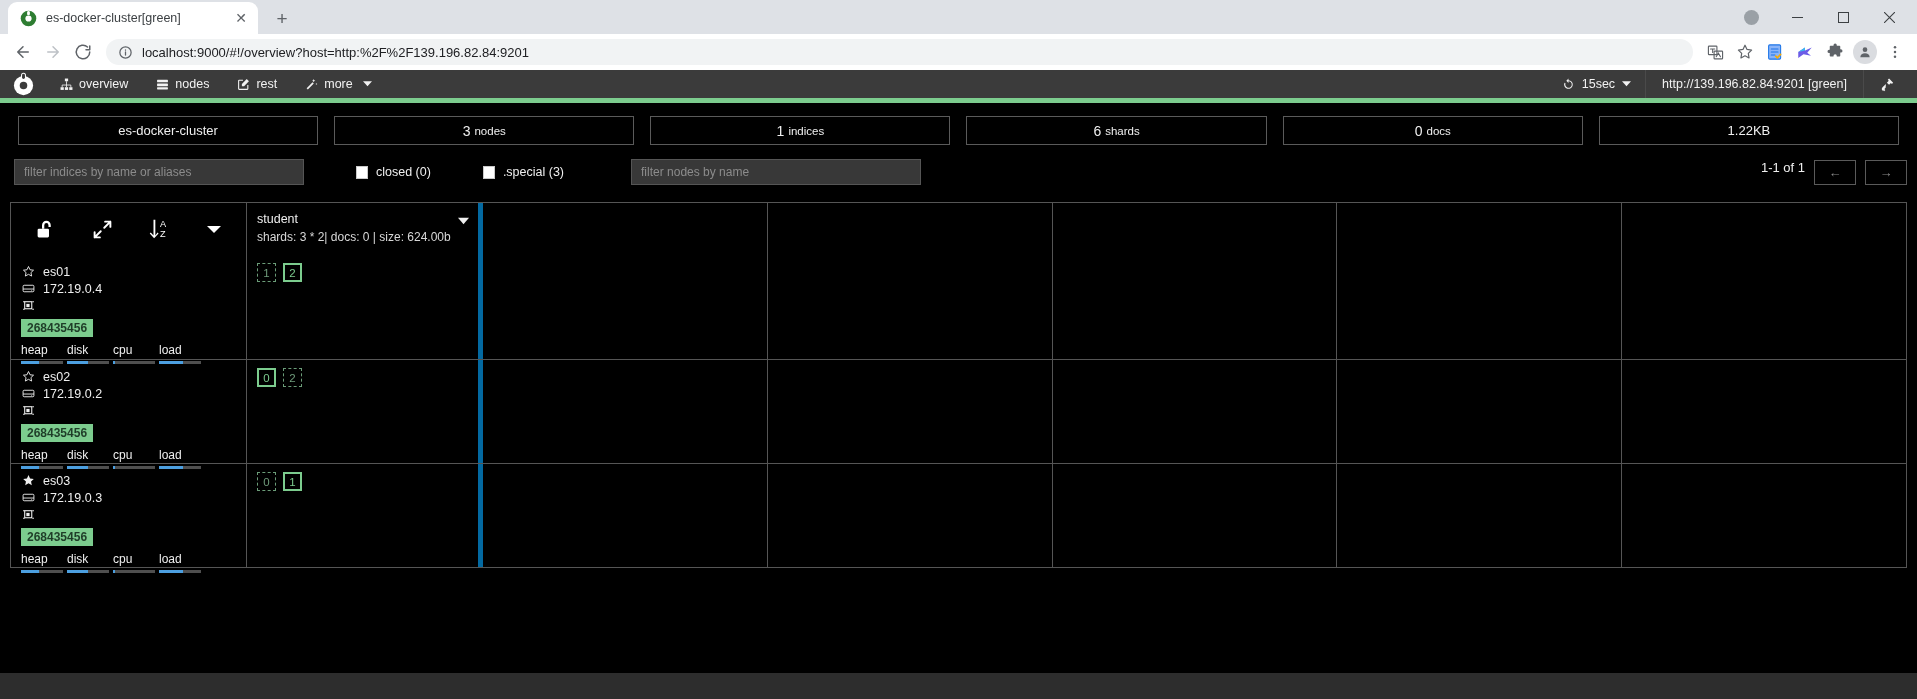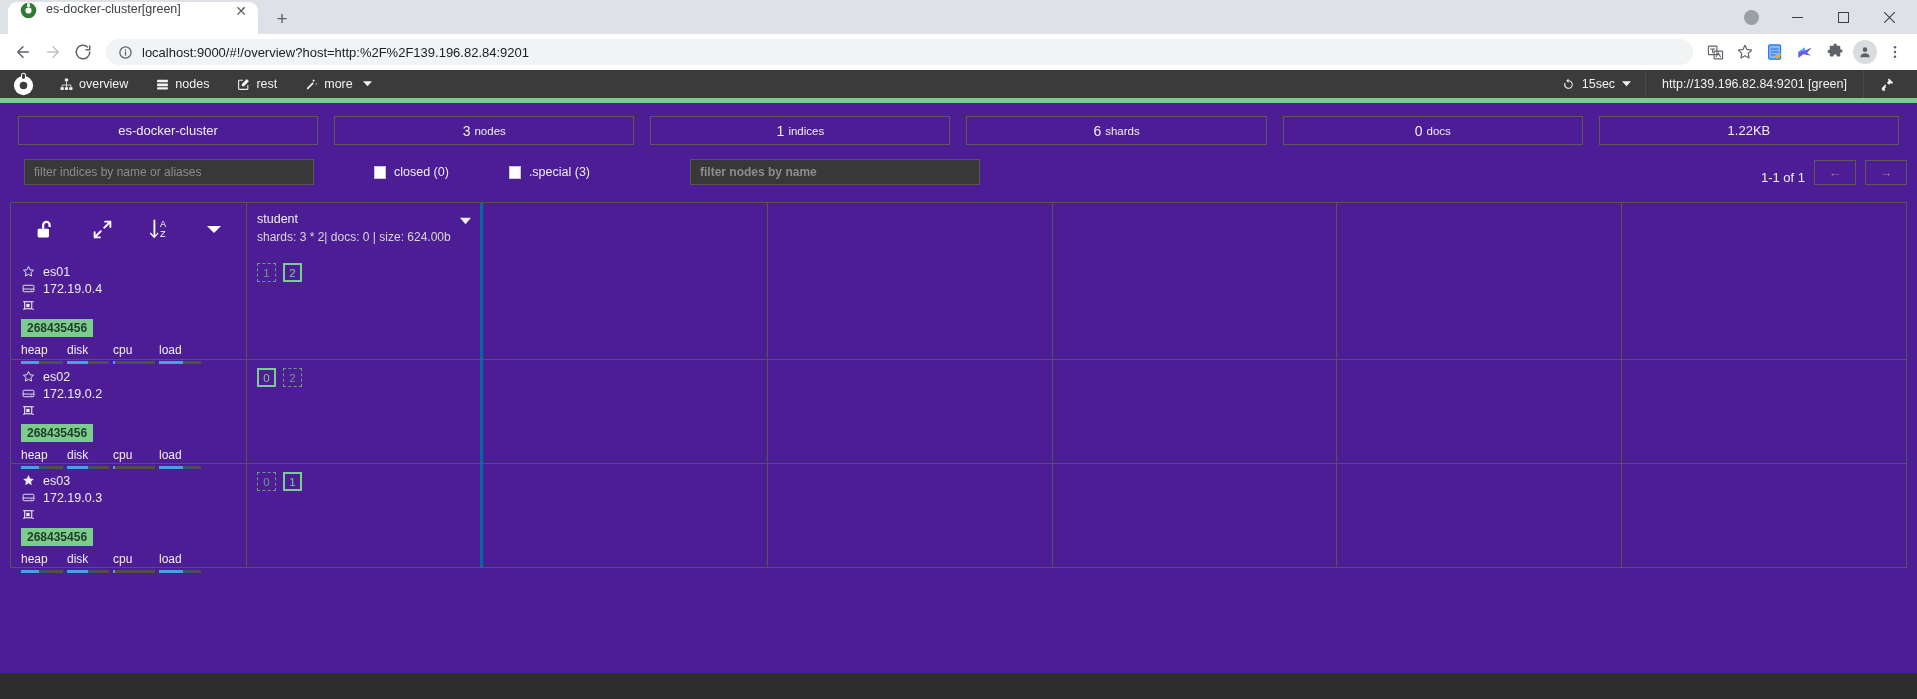--- a/index.html
+++ b/index.html
@@ -7,21 +7,21 @@
     width: 1917px; height: 699px;
     font-family: "Liberation Sans", sans-serif;
     background: #2d2d2d; overflow: hidden;
   }
 
   
   .chrome { background: #dee1e6; width: 100%; }
   .tabstrip { height: 34px; display: flex; align-items: flex-end; padding-left: 8px; position: relative; }
   .tab {
     height: 32px; width: 250px; background: #fff;
-    border-radius: 9px 9px 0 0; display: flex; align-items: flex-start;
+    border-radius: 9px 9px 0 0; display: flex; align-items: center;
     padding: 0 8px 0 12px; gap: 9px; position: relative;
   }
   .tab-favicon { width: 17px; height: 17px; flex: 0 0 17px; display: block; }
   .tab-title {
     font-size: 12.5px; color: #3c4043; flex: 1 1 auto;
     white-space: nowrap; overflow: hidden; text-overflow: ellipsis;
   }
   .tab-close {
     width: 18px; height: 18px; border-radius: 50%;
     display: flex; align-items: center; justify-content: center;
@@ -55,21 +55,21 @@
   }
   .omni-url { font-size: 13px; color: #202124; white-space: nowrap; overflow: hidden; }
   .tb-icons { display: flex; align-items: center; gap: 4px; flex: 0 0 auto; }
   .tb-ico { width: 26px; height: 26px; display: flex; align-items: center; justify-content: center; color: #5f6368; }
   .avatar-circle {
     width: 24px; height: 24px; border-radius: 50%; background: #dadce0;
     display: flex; align-items: center; justify-content: center; color: #5f6368;
   }
 
   
-  .app { background: #4c1d95; width: 100%; height: 603px; position: relative; }
+  .app { background: #000000; width: 100%; height: 603px; position: relative; }
   .navbar {
     height: 28px; background: #3b3b3b; display: flex; align-items: center;
     padding: 0 10px 0 0; position: relative;
   }
   .brand {
     width: 46px; height: 28px; display: flex; align-items: center; justify-content: center;
     flex: 0 0 46px;
   }
   .nav-links { display: flex; align-items: center; gap: 0; }
   .nav-link {
@@ -99,53 +99,53 @@
   .stat-box {
     flex: 1 1 0; margin: 0 8px; height: 29px; border: 1px solid #5a5a5a;
     display: flex; align-items: center; justify-content: center;
     color: #efefef; white-space: nowrap;
   }
   .stat-num { font-size: 14px; }
   .stat-lbl { font-size: 11.5px; margin-left: 4px; }
   .stat-solo { font-size: 13px; }
 
   .filters-row {
-    display: flex; align-items: center; padding: 14px 10px 0 24px; gap: 12px;
+    display: flex; align-items: center; padding: 14px 10px 0 14px; gap: 4px;
   }
   .filter-input {
     width: 290px; height: 26px; background: #383838; border: 1px solid #555;
     color: #ccc; font-size: 12px; padding: 0 9px;
     font-family: "Liberation Sans", sans-serif;
   }
   .filter-input::placeholder { color: #8c8c8c; }
   .chk-wrap {
     display: flex; align-items: center; gap: 8px; margin-left: 48px;
     color: #efefef; font-size: 12.5px; white-space: nowrap;
   }
   .chk-box {
     width: 12px; height: 13px; background: #fff; border: 1px solid #c9c9c9;
     display: block; flex: 0 0 12px;
   }
-  .nodes-filter { margin-left: 88px; font-weight: bold; }
-  .pager { margin-left: auto; display: flex; align-items: flex-end; gap: 9px; }
+  .nodes-filter { margin-left: 63px; }
+  .pager { margin-left: auto; display: flex; align-items: flex-start; gap: 9px; }
   .pager-lbl { color: #efefef; font-size: 13px; }
   .pager-btn {
     width: 42px; height: 25px; border: 1px solid #5a5a5a; color: #8a8a8a;
     display: flex; align-items: center; justify-content: center; font-size: 13px;
   }
 
   
   .grid { margin: 17px 10px 0 10px; border: 1px solid #555; }
   .grid-row { display: flex; }
   .grid-row + .grid-row { border-top: 1px solid #555; }
 
   .cell-node {
     flex: 0 0 236px; border-right: 1px solid #555; padding: 8px 10px;
   }
-  .cell-idx { flex: 0 0 236px; border-right: 3px solid #0369a1; padding: 8px 10px; position: relative; }
+  .cell-idx { flex: 0 0 236px; border-right: 5px solid #0369a1; padding: 8px 10px; position: relative; }
   .cell-blank { flex: 1 1 0; border-right: 1px solid #555; }
   .cell-blank:last-child { border-right: none; }
 
   
   .hdr-row { height: 52px; }
   .hdr-tools {
     display: flex; align-items: center; justify-content: space-around;
     height: 100%; padding: 0 6px; color: #fff;
   }
   .hdr-tool { display: flex; align-items: center; justify-content: center; }

